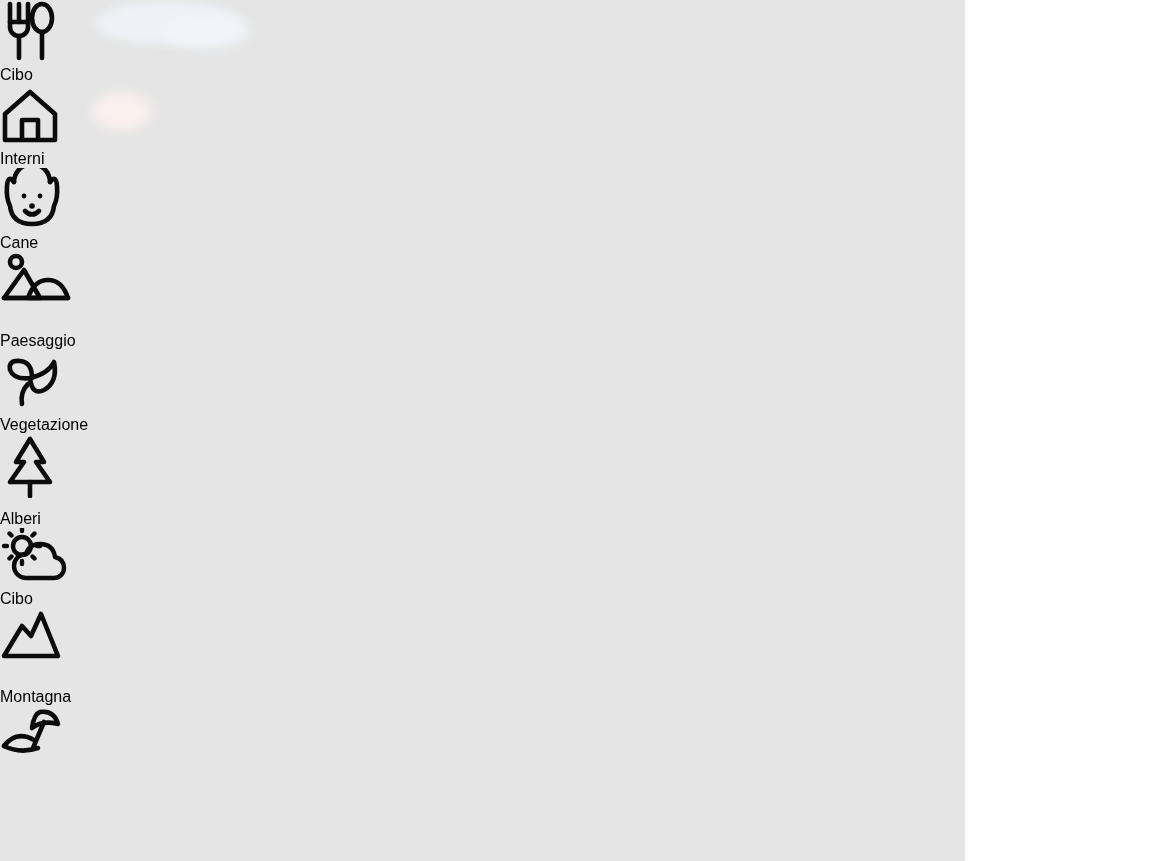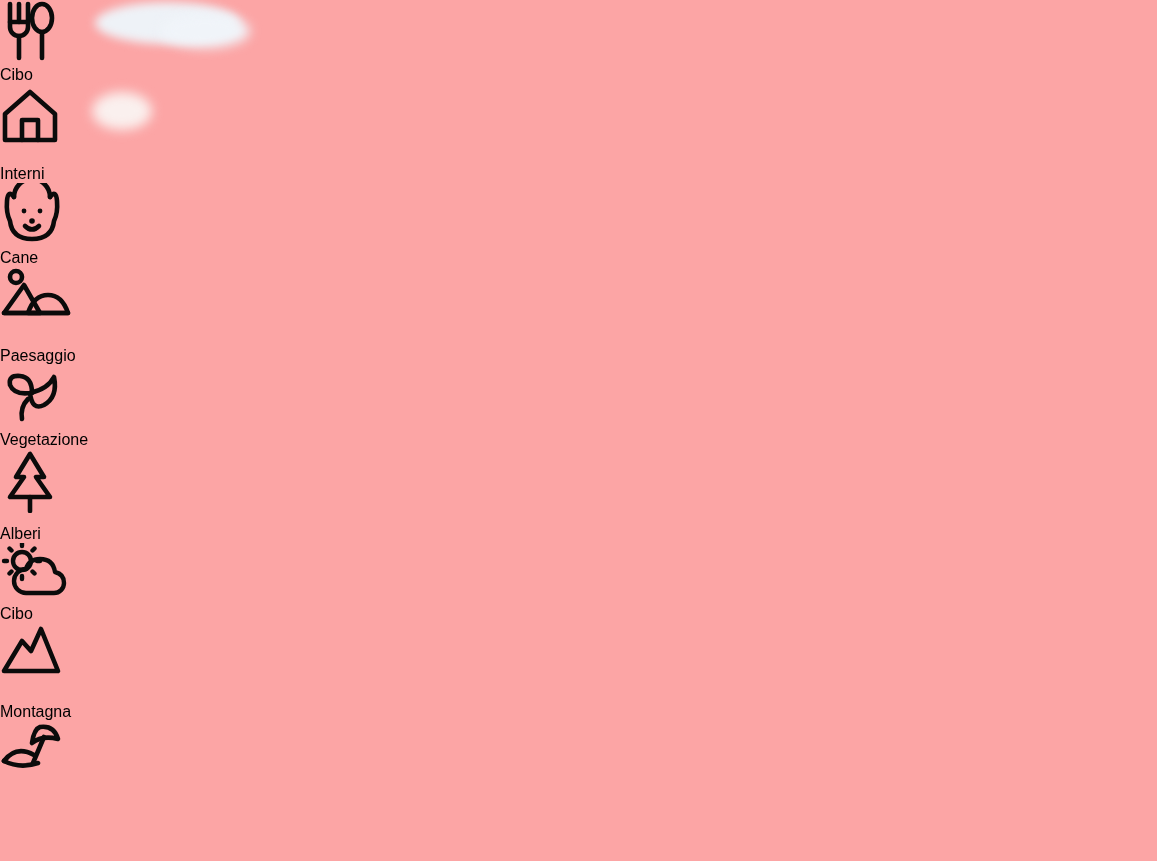--- a/index.html
+++ b/index.html
@@ -2,21 +2,21 @@
 <html><head>
 <meta charset="utf-8">
 <style>
   * { box-sizing: border-box; margin: 0; padding: 0; }
   html, body {
     width: 1157px; height: 861px;
     background: #ffffff;
     font-family: "Liberation Sans", sans-serif;
     overflow: hidden;
   }
-  .page { position: relative; width: 1157px; height: 861px; background: #fca5a5; }
+  .page { position: relative; width: 965px; height: 861px; background: #e5e5e5; }
 
   
   .blob { position: absolute; border-radius: 50%; pointer-events: none; }
   .blob-a { left: 95px;  top: 2px;   width: 145px; height: 42px;  background: #eef2f7; filter: blur(5px); }
   .blob-b { left: 160px; top: 14px;  width: 90px;  height: 34px;  background: #f0f4f9; filter: blur(6px); }
   .blob-c { left: 92px;  top: 92px;  width: 60px;  height: 38px;  background: #faf0ee; filter: blur(6px); }
   .blob-d { left: 96px;  top": 0;    top: 200px;  width: 86px;  height: 60px;  background: #f7f1ee; filter: blur(7px); }
   .blob-e { left: 108px; top: 212px; width: 70px;  height: 48px;  background: #f6efec; filter: blur(6px); }
 
   /* ---- scene tag grid ---- */
@@ -268,21 +268,21 @@
 
 
 
       <div class="scene" style="left:376px;top:30px;width:78px">
         <div class="ic">
           <svg width="60" height="62" viewBox="0 0 60 62" fill="none" stroke="#0b0b0b" stroke-width="4.6" stroke-linecap="round" stroke-linejoin="round">
             <path d="M5 30 L30 8 L55 30 V56 H5 Z"></path>
             <path d="M22 56 V36 H38 V56"></path>
           </svg>
         </div>
-        <div class="lbl" style="margin-top:15px">Interni</div>
+        <div class="lbl" style="margin-top:0">Interni</div>
       </div>
 
       <div class="scene" style="left:467px;top:34px;width:78px">
         <div class="ic">
           <svg width="64" height="62" viewBox="0 0 64 62" fill="none" stroke="#0b0b0b" stroke-width="4.6" stroke-linecap="round" stroke-linejoin="round">
             <path d="M14 14 q-6 -8 -7 4 q-1 12 3 20 q2 18 22 18 q20 0 22 -18 q4 -8 3 -20 q-1 -12 -7 -4"></path>
             <path d="M14 14 a18 18 0 0 1 36 0"></path>
             <circle cx="24" cy="28" r="2.4" fill="#0b0b0b" stroke="none"></circle>
             <circle cx="40" cy="28" r="2.4" fill="#0b0b0b" stroke="none"></circle>
             <circle cx="32" cy="38" r="2.8" fill="#0b0b0b" stroke="none"></circle>

